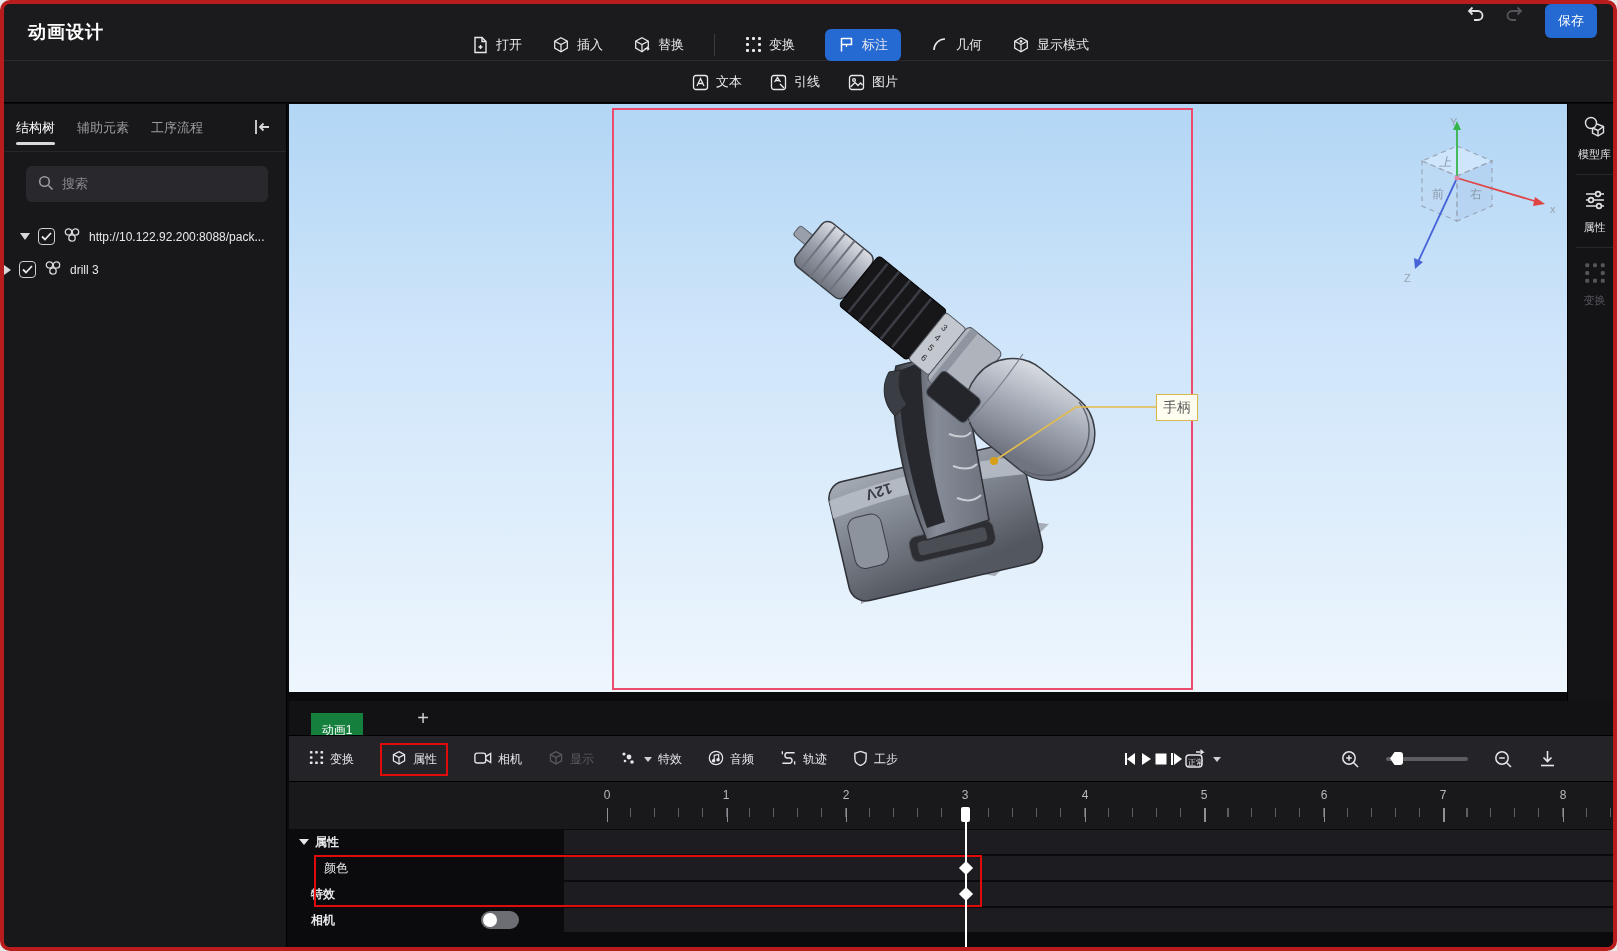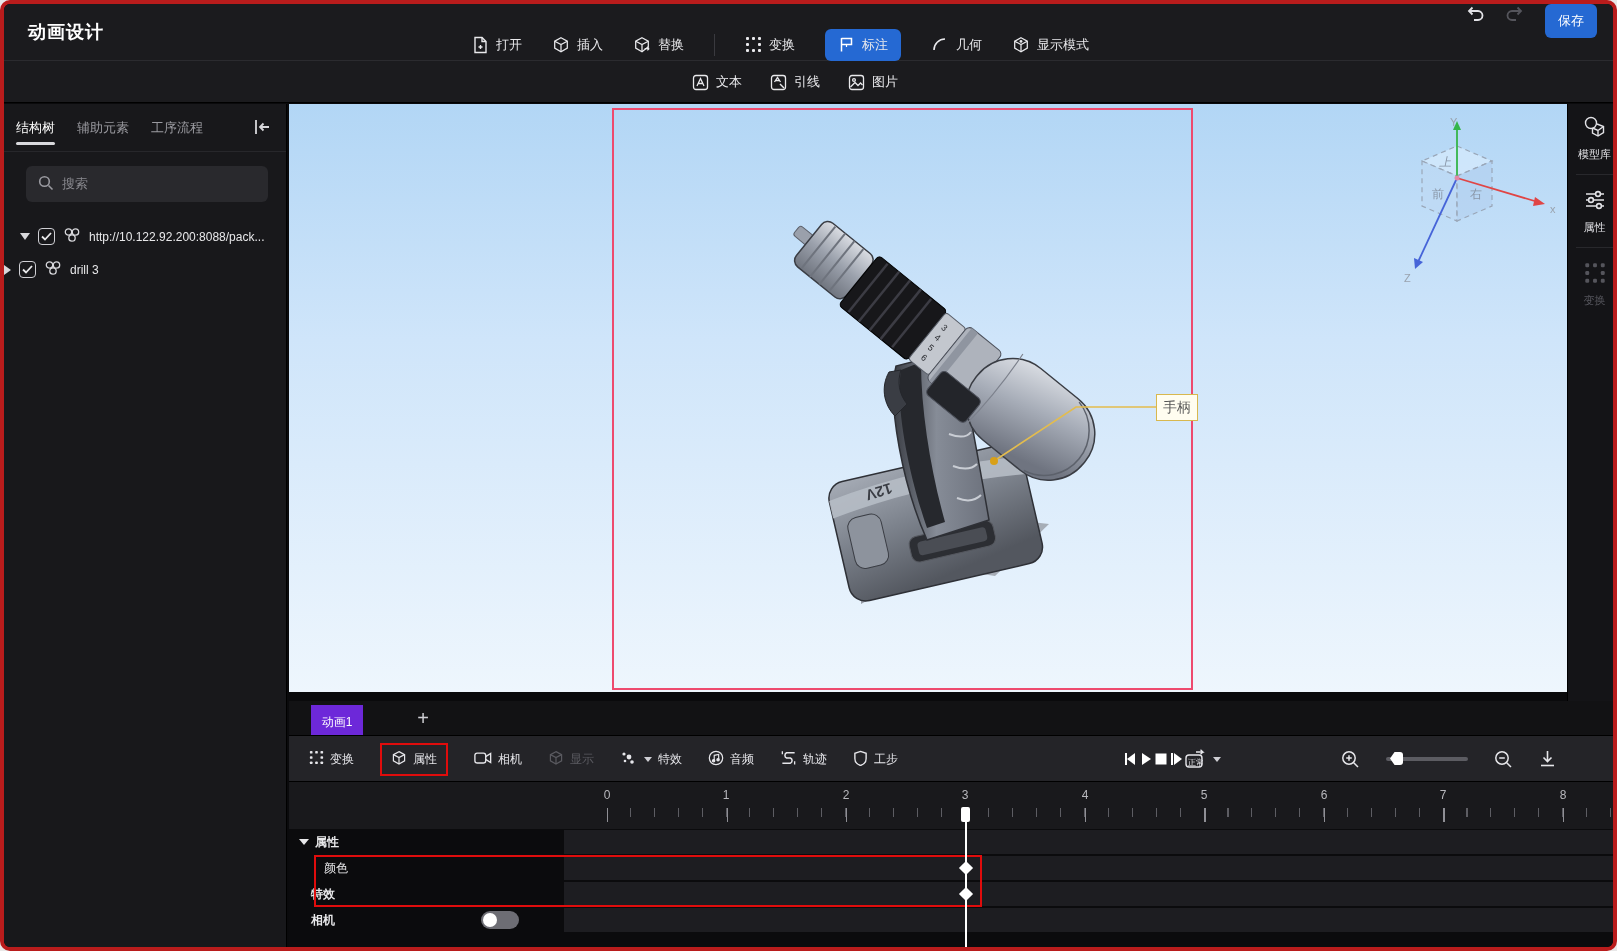--- a/index.html
+++ b/index.html
@@ -54,21 +54,21 @@
   
   .rbar { position:absolute; left:1563px; top:100px; width:54px; height:597px; background:#141417; border-left:1px solid #000; }
   .rb-item { display:flex; flex-direction:column; align-items:center; gap:5px; padding:12px 0 10px; cursor:pointer; }
   .rb-item .rb-label { color:#e2e2e6; font-size:11px; white-space:nowrap; }
   .rb-item.disabled .rb-label { color:#55555c; }
   .rb-div { height:1px; background:#28282c; margin:2px 8px; }
 
   
   .timeline { position:absolute; left:285px; top:697px; width:1332px; height:254px; background:#0b0b0d; }
   .tl-tabs { position:relative; height:34px; background:#121214; }
-  .tl-tab { position:absolute; left:22px; top:4px; width:52px; height:34px; background:#6d28d9; color:#fff;
+  .tl-tab { position:absolute; left:22px; top:12px; width:52px; height:34px; background:#15803d; color:#fff;
             font-size:12px; display:flex; align-items:center; justify-content:center; cursor:pointer; }
   .tl-add { position:absolute; left:120px; top:3px; width:28px; height:28px; color:#cfcfd4; font-size:20px;
             display:flex; align-items:center; justify-content:center; cursor:pointer; background:none; border:none; }
   .tl-toolbar { position:relative; height:46px; background:#242428; border-top:1px solid #000; }
   .tl-tools { position:absolute; left:20px; top:0; height:46px; display:flex; align-items:center; gap:26px; }
   .tool { display:flex; align-items:center; gap:6px; color:#e6e6ea; font-size:12px; cursor:pointer; white-space:nowrap; }
   .tool.disabled { color:#5a5a60; }
   .tool.red-boxed { border:2px solid #e00c0c; padding:5px 9px; }
   .dd-caret { width:0; height:0; border-left:4px solid transparent; border-right:4px solid transparent; border-top:5px solid #cfcfd4; margin-left:2px; }
   .tl-playback { position:absolute; left:700px; top:0; width:232px; height:46px; display:flex; align-items:center; justify-content:flex-end; }

